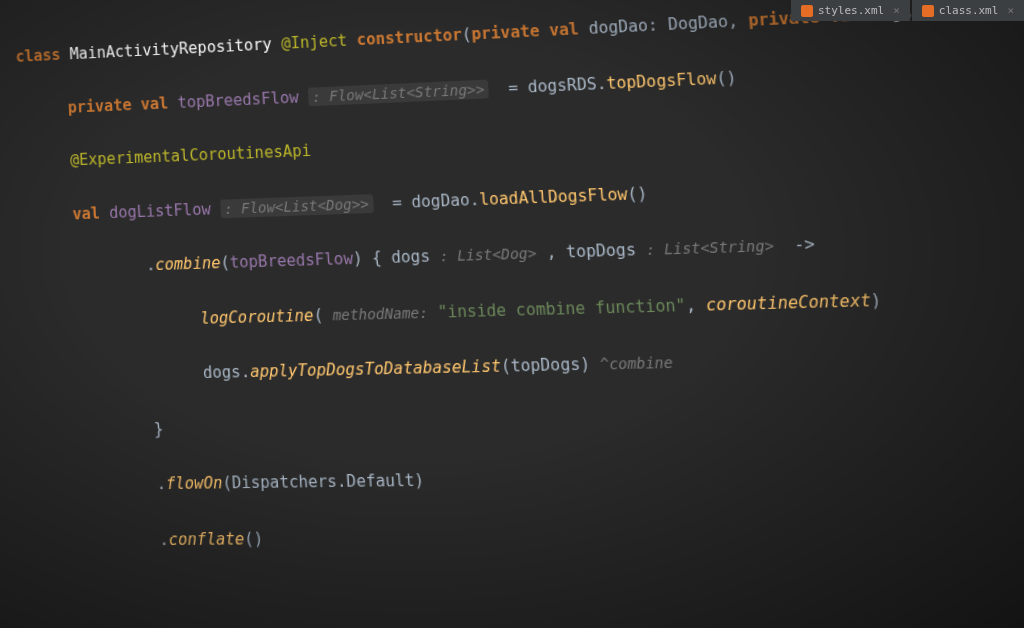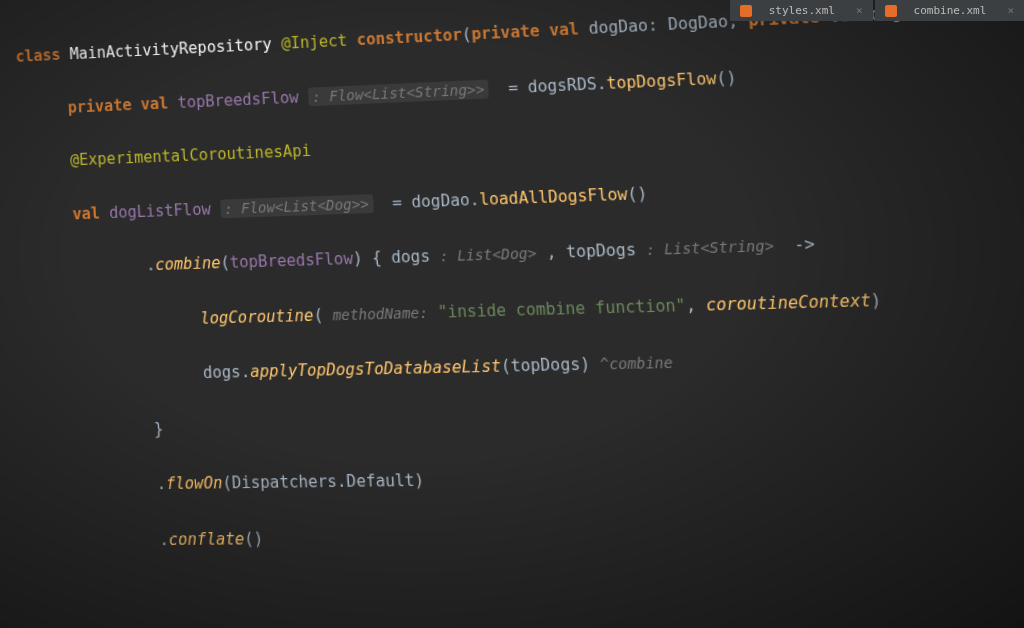--- a/index.html
+++ b/index.html
@@ -20,21 +20,21 @@
     display: flex;
     gap: 2px;
     font-size: 11px;
     z-index: 10;
   }
   .tab {
     background: #3c3f41;
     padding: 4px 10px;
     display: flex;
     align-items: center;
-    gap: 17px;
+    gap: 5px;
     color: #bbb;
     cursor: pointer;
   }
   .tab .icon { width: 12px; height: 12px; }
   .icon-xml { background: #e66d25; border-radius: 2px; }
   .icon-kt { background: #23a7d8; border-radius: 50%; }
   .tab .close { color: #777; margin-left: 4px; }
 
   .editor {
     position: absolute;
@@ -74,21 +74,21 @@
 <body>
 
 <div class="tab-bar">
   <div class="tab">
     <span class="icon icon-xml"></span>
     <span>styles.xml</span>
     <span class="close">×</span>
   </div>
   <div class="tab">
     <span class="icon icon-xml"></span>
-    <span>combine.xml</span>
+    <span>class.xml</span>
     <span class="close">×</span>
   </div>
 </div>
 
 <div class="editor">
 <span class="line"><span class="kw">class</span> <span class="cls">MainActivityRepository</span> <span class="anno">@Inject</span> <span class="kw">constructor</span><span class="op">(</span><span class="kw">private val</span> <span class="param">dogDao</span><span class="op">: </span><span class="param">DogDao</span><span class="op">, </span><span class="kw">private val</span> <span class="param">dogsRDS</span><span class="op">: </span><span class="param">RemoteDataSource</span></span>
 <span class="line ind1"><span class="kw">private val</span> <span class="prop">topBreedsFlow</span> <span class="hint hintBox">: Flow&lt;List&lt;String&gt;&gt;</span>  <span class="op">=</span> <span class="param">dogsRDS</span><span class="op">.</span><span class="fn">topDogsFlow</span><span class="op">()</span></span>
 <span class="line ind1"><span class="anno">@ExperimentalCoroutinesApi</span></span>
 <span class="line ind1"><span class="kw">val</span> <span class="prop">dogListFlow</span> <span class="hint hintBox">: Flow&lt;List&lt;Dog&gt;&gt;</span>  <span class="op">=</span> <span class="param">dogDao</span><span class="op">.</span><span class="fn">loadAllDogsFlow</span><span class="op">()</span></span>
 <span class="line ind2"><span class="op">.</span><span class="fnIt">combine</span><span class="op">(</span><span class="prop">topBreedsFlow</span><span class="op">) { </span><span class="param">dogs</span> <span class="hint">: List&lt;Dog&gt;</span> <span class="op">, </span><span class="param">topDogs</span> <span class="hint">: List&lt;String&gt;</span>  <span class="op">-&gt;</span></span>

